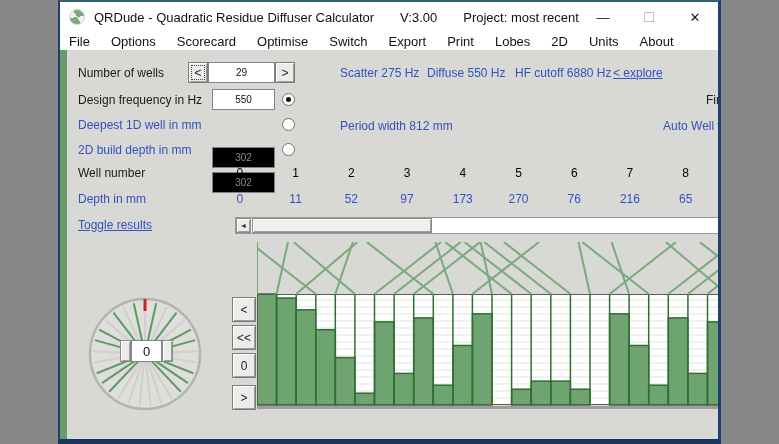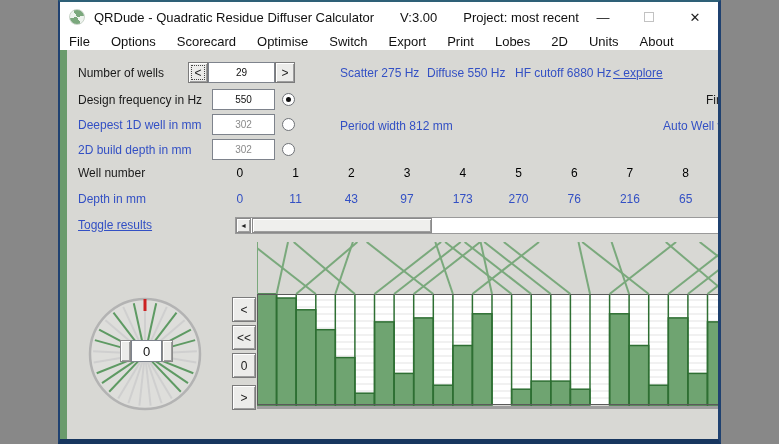--- a/index.html
+++ b/index.html
@@ -21,21 +21,21 @@
   .max-glyph { width:10px; height:10px; border:1px solid #c2c2c2; }
   .menubar { height:18px; background:#ffffff; display:flex; align-items:center; font-size:13px; color:#111; padding-left:9px; }
   .menubar span { margin-right:21px; cursor:default; }
   .client { position:relative; height:389px; background:#d8d8d4; font-size:12px; }
   .green-strip { position:absolute; left:0; top:0; width:7px; height:389px; background:#6a9b6c; }
   .lbl { position:absolute; color:#1a1a1a; white-space:nowrap; }
   .blue { color:#3350c4; }
   .link { color:#3350c4; text-decoration:underline; cursor:pointer; }
   .tbox { position:absolute; background:#fff; border:1px solid #7e838c; text-align:center; font-size:10px;
     font-family:"Liberation Sans", sans-serif; color:#111; padding:0; }
-  .tbox:disabled, .tbox.dis { color:#8a8a8a; background:#ffffff; }
+  .tbox:disabled, .tbox.dis { color:#8a8a8a; background:#000000;margin-top:33px; }
   .btn3d { position:absolute; background:#ececea; border:1px solid #7b7b7b;
     box-shadow:inset 1px 1px 0 #ffffff, inset -1px -1px 0 #9e9e9e;
     font-size:12px; color:#222; display:flex; align-items:center; justify-content:center; cursor:default; }
   .focus-dotted { outline:1px dotted #444; outline-offset:-4px; }
   .radio { position:absolute; width:13px; height:13px; border-radius:50%; border:1px solid #6f7277; background:#fff; }
   .radio .dot { position:absolute; left:3px; top:3px; width:5px; height:5px; border-radius:50%; background:#111; display:none; }
   .radio.sel .dot { display:block; }
   .grid11 { position:absolute; left:152px; width:613px; height:15px; display:grid; grid-template-columns:repeat(11,1fr); }
   .grid11 div { text-align:center; }
   .scrollbar { position:absolute; left:175px; top:167px; width:591px; height:17px; background:#ffffff; border:1px solid #9a9a9a; }
@@ -138,21 +138,21 @@
       <div>6</div>
       <div>7</div>
       <div>8</div>
       <div>9</div>
       <div>10</div>
     </div>
     <div class="lbl blue" style="left:18px; top:142px;">Depth in mm</div>
     <div class="grid11 blue" style="top:142px;">
       <div>0</div>
       <div>11</div>
-      <div>43</div>
+      <div>52</div>
       <div>97</div>
       <div>173</div>
       <div>270</div>
       <div>76</div>
       <div>216</div>
       <div>65</div>
       <div>440</div>
       <div>140</div>
     </div>
     <div class="lbl link" style="left:18px; top:168px;">Toggle results</div>

